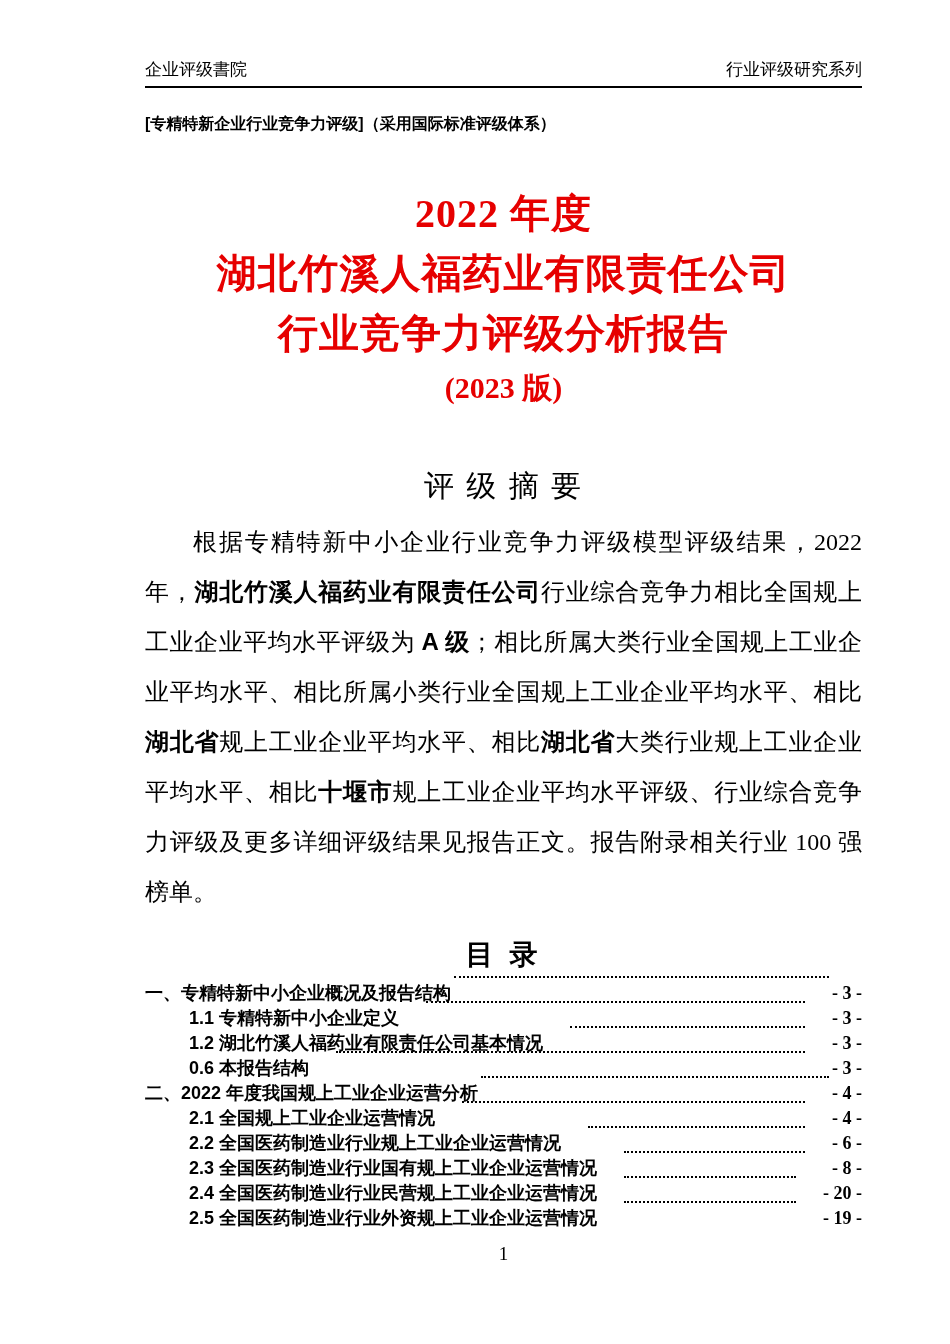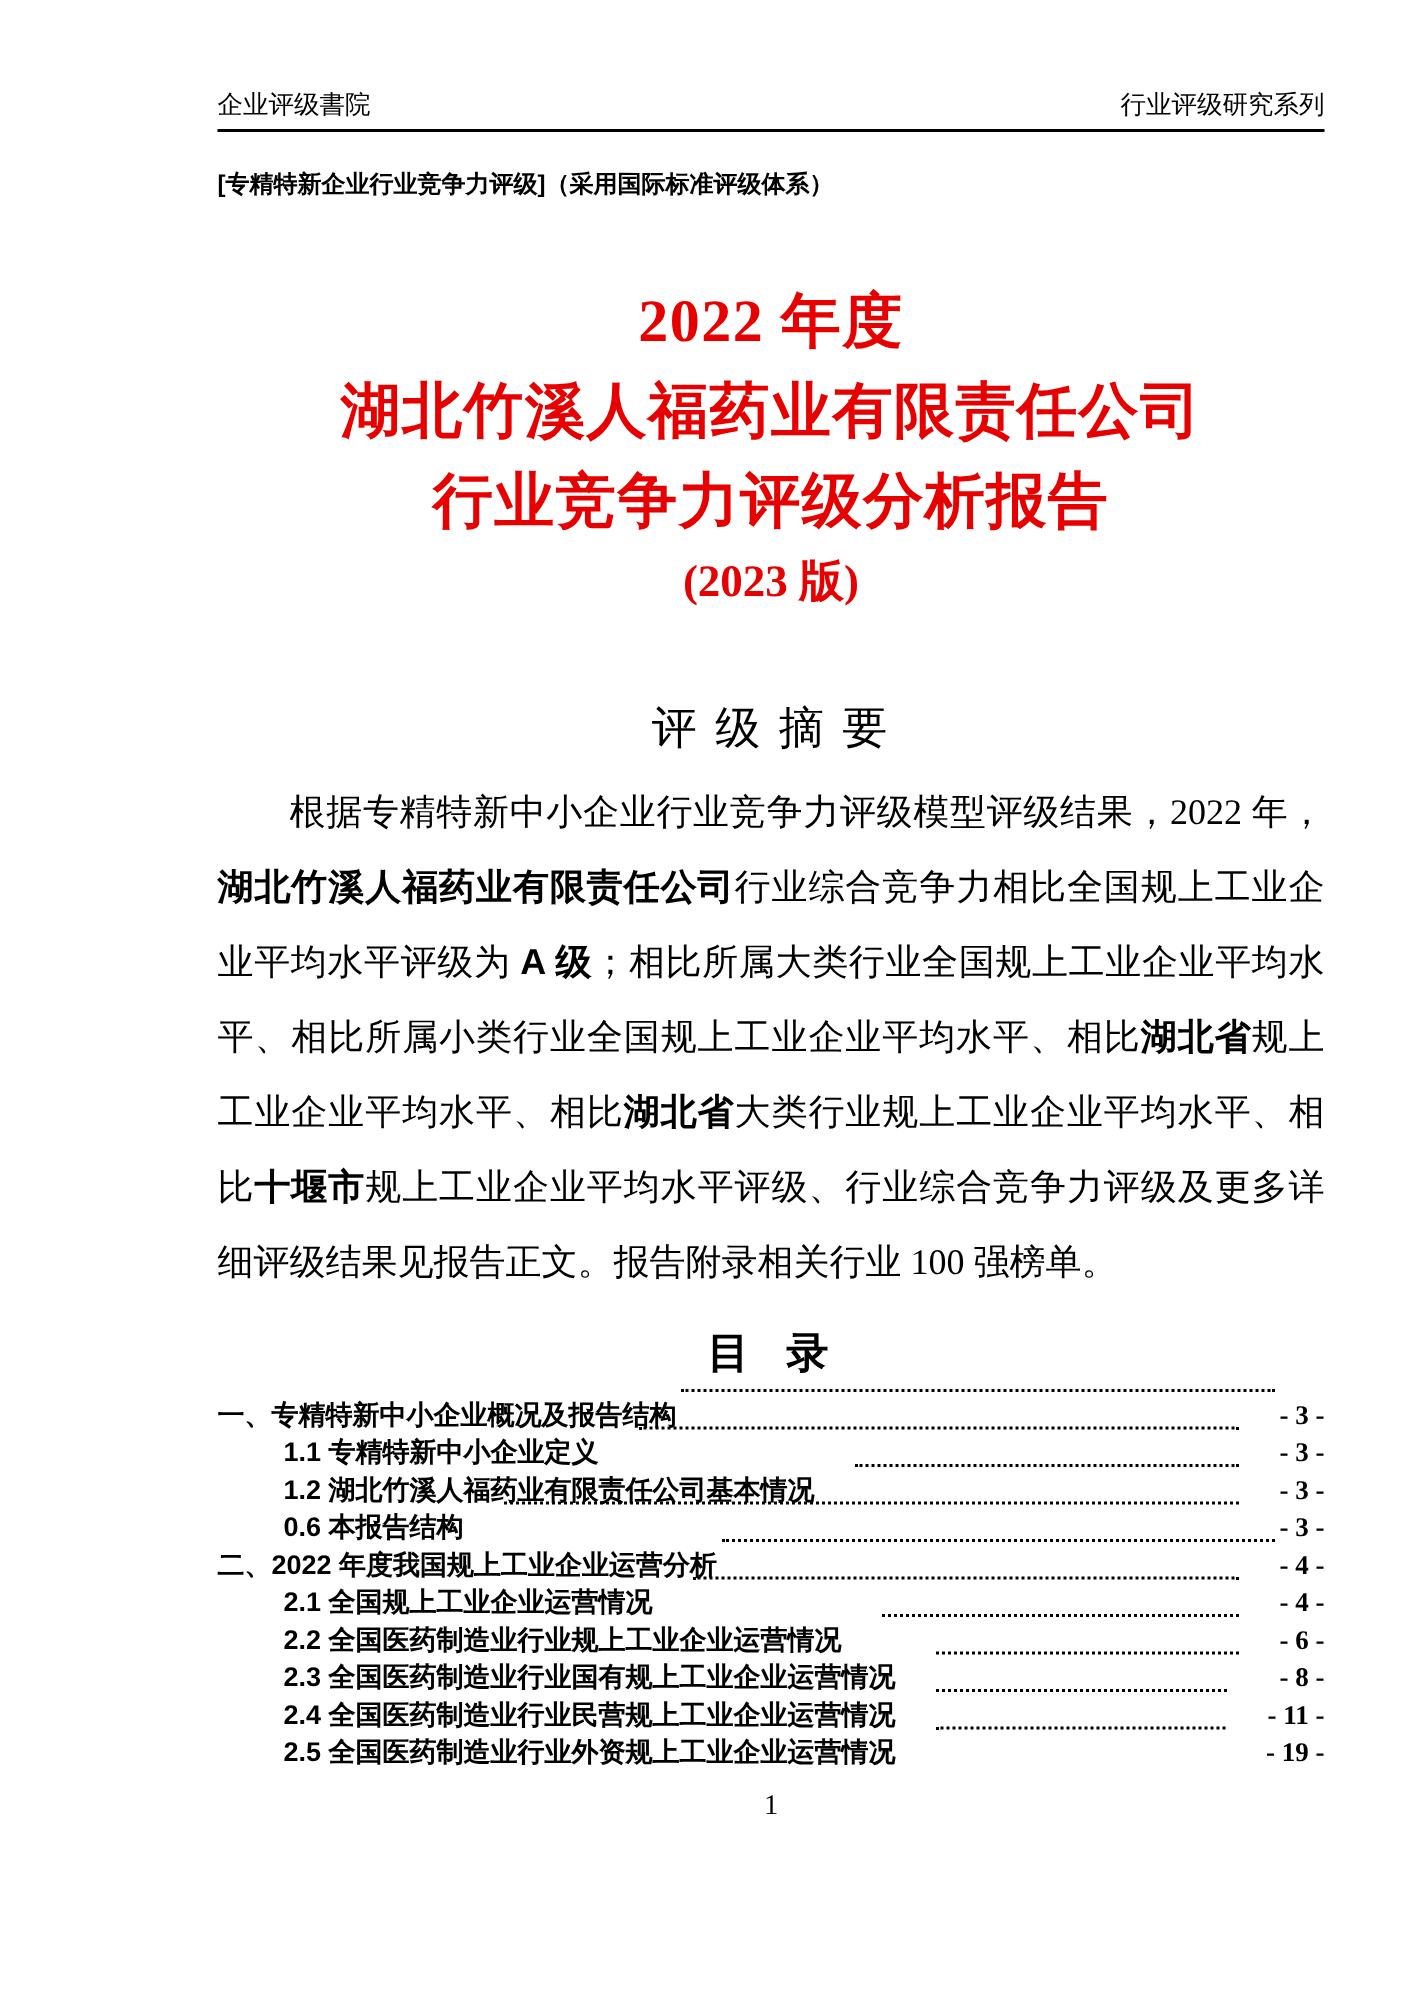--- a/index.html
+++ b/index.html
@@ -11,21 +11,21 @@
     width: 950px;
     height: 1344px;
     overflow: hidden;
     color: #000;
     font-family: "Liberation Serif", serif;
   }
   .page {
     box-sizing: border-box;
     width: 950px;
     height: 1220px;
-    padding: 60px 67px 0 145px;
+    padding: 60px 88px 0 145px;
     position: relative;
   }
   .header {
     display: flex;
     justify-content: space-between;
     align-items: flex-end;
     font-family: "Liberation Sans", sans-serif;
     font-size: 17px;
     line-height: 20px;
     padding-bottom: 6px;
@@ -73,21 +73,21 @@
     text-align: justify;
     text-indent: 2em;
   }
   .summary-paragraph .b {
     font-weight: bold;
     font-family: "Liberation Sans", sans-serif;
   }
   .toc-heading {
     margin: 22px 0 0 0;
     text-align: center;
-    font-family: Liberation Mono, monospace;
+    font-family: Liberation Sans, sans-serif;
     font-weight: bold;
     font-size: 28px;
     line-height: 32px;
     letter-spacing: 4px;
   }
   .toc-list {
     margin-top: 10px;
     font-family: "Liberation Sans", sans-serif;
     font-weight: bold;
     font-size: 18px;
@@ -182,21 +182,21 @@
         <span class="toc-page">- 6 -</span>
       </div>
       <div class="toc-row lvl2">
         <span class="toc-label">2.3 全国医药制造业行业国有规上工业企业运营情况</span>
         <span class="toc-dots"></span>
         <span class="toc-page">- 8 -</span>
       </div>
       <div class="toc-row lvl2">
         <span class="toc-label">2.4 全国医药制造业行业民营规上工业企业运营情况</span>
         <span class="toc-dots"></span>
-        <span class="toc-page">- 11 -</span>
+        <span class="toc-page">- 20 -</span>
       </div>
       <div class="toc-row lvl2">
         <span class="toc-label">2.5 全国医药制造业行业外资规上工业企业运营情况</span>
         <span class="toc-dots"></span>
         <span class="toc-page">- 19 -</span>
       </div>
     </div>
 
   <div class="page-number">1</div>
 

